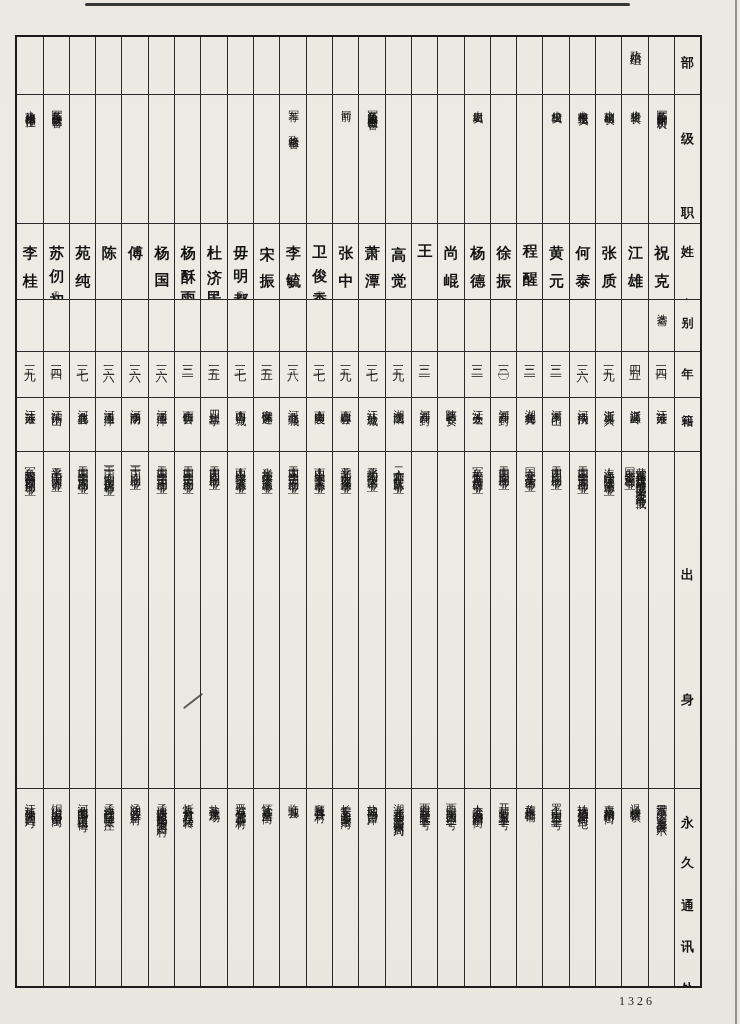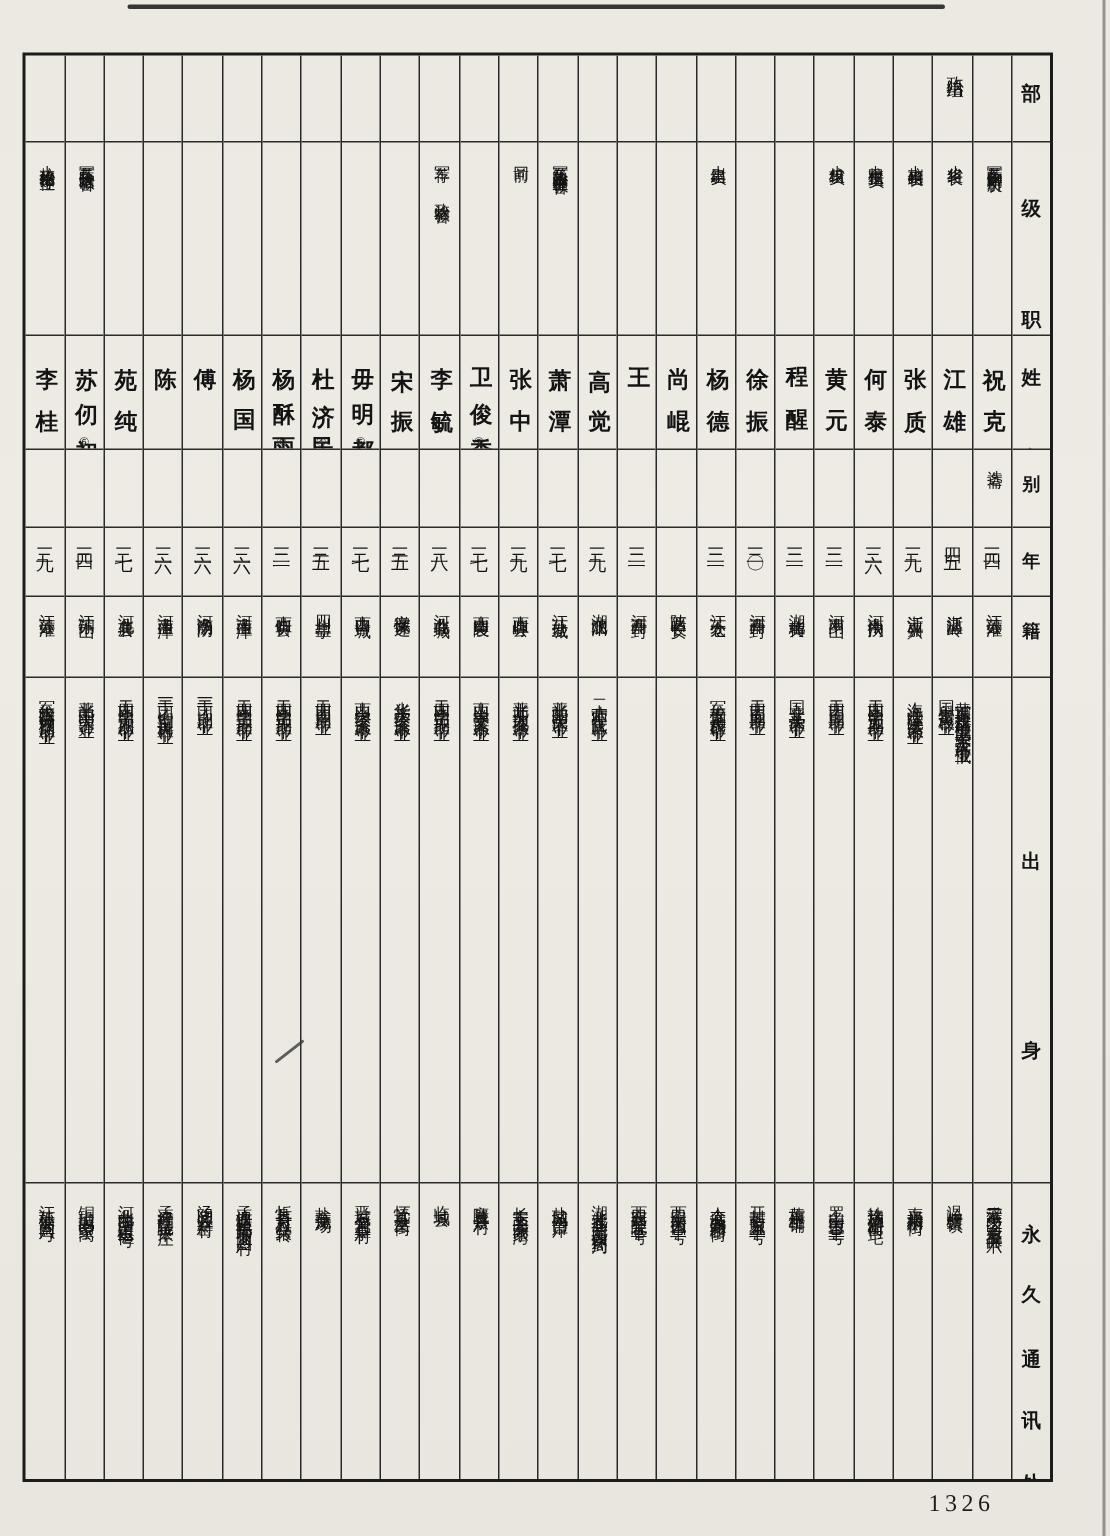--- a/index.html
+++ b/index.html
@@ -83,21 +83,21 @@
   .h-rank .vtxt{margin:27px 0;height:calc(100% - 54px);}
   .h-name .vtxt{margin:11px 0;height:calc(100% - 22px);}
   .h-alias .vtxt{margin:7px 0;height:calc(100% - 14px);font-size:12px;}
   .h-age .vtxt{margin:5px 0;height:calc(100% - 10px);font-size:12px;}
   .h-nat .vtxt{margin:7px 0;height:calc(100% - 14px);font-size:12px;}
   .h-bg  .vtxt{margin:105px 0;height:calc(100% - 210px);}
   .h-addr .vtxt{margin:15px 0;height:calc(100% - 30px);}
 
   .page-number{
     position:absolute;left:619px;top:994px;
-    font-size:16px;letter-spacing:3px;color:#1c1c1c;
+    font-size:12px;letter-spacing:3px;color:#1c1c1c;
     font-family:"Liberation Serif","DejaVu Serif",serif;
   }
 </style>
 </head>
 <body>
 
 <div class="page">
   <div class="scan-top-streak"></div>
   <div class="scan-right-line"></div>
 

